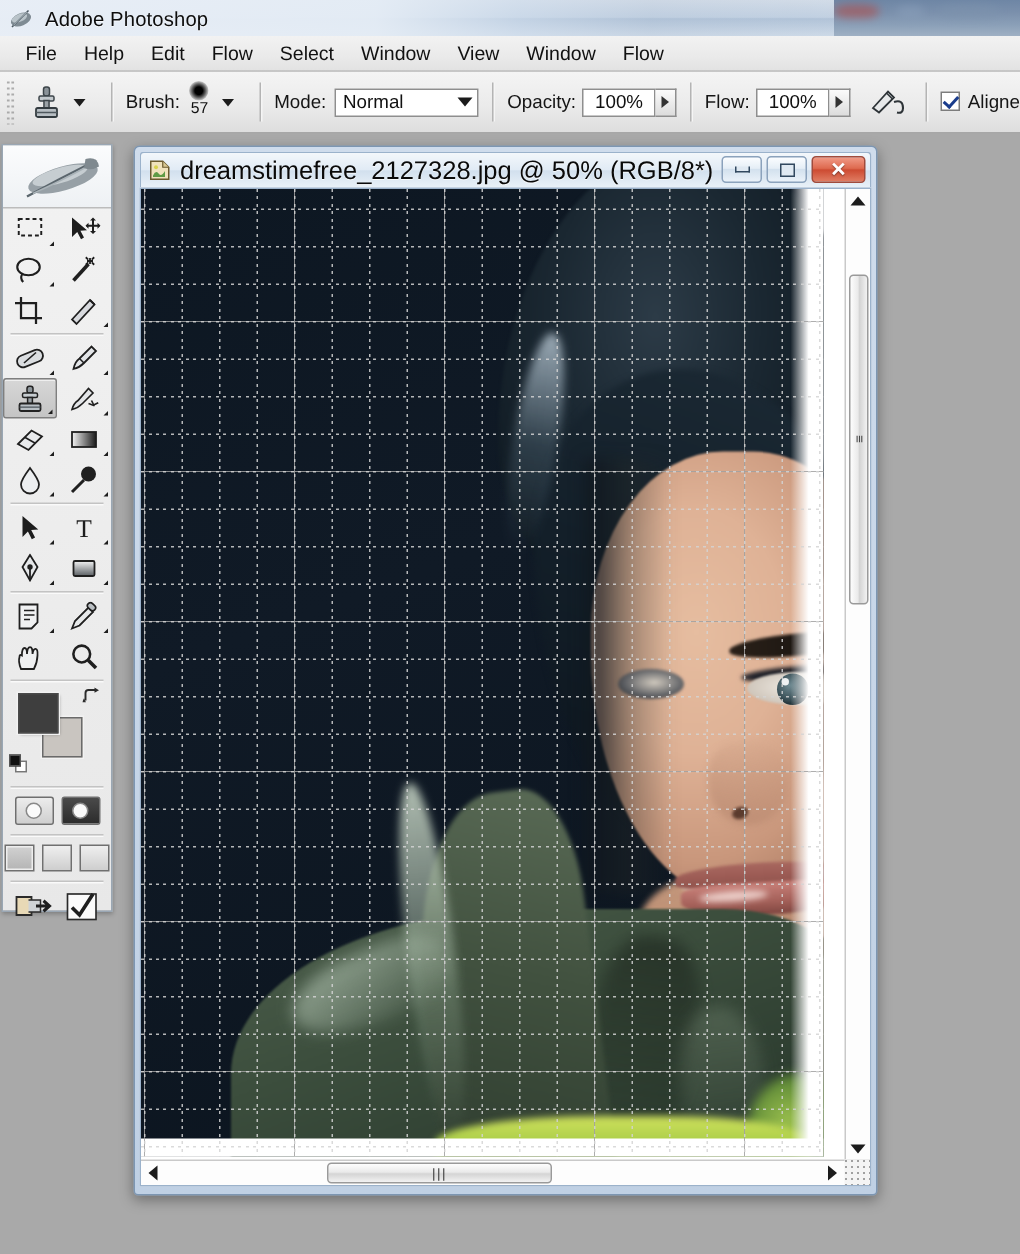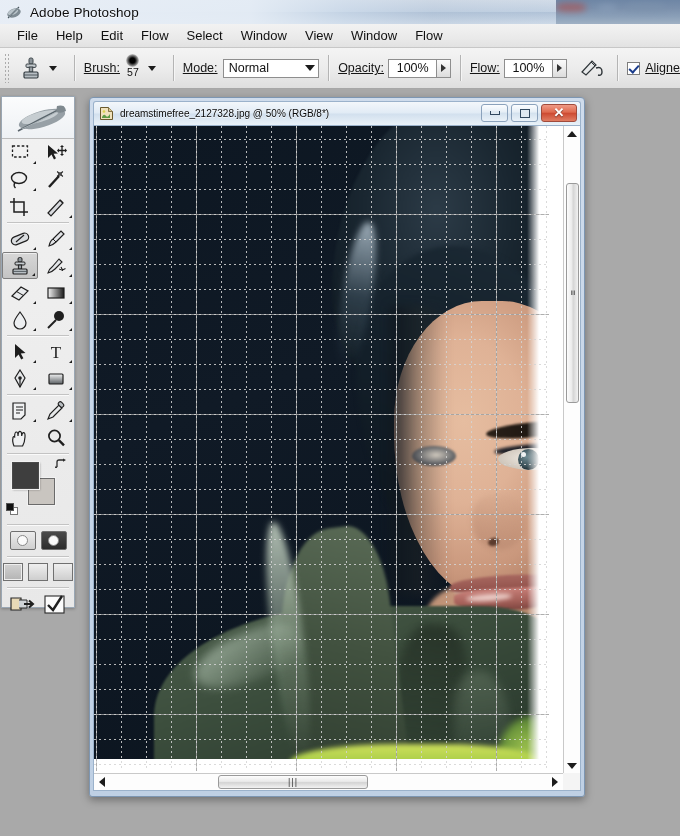--- a/index.html
+++ b/index.html
@@ -91,21 +91,21 @@
   .tiny-arrow {
     width: 0; height: 0;
     border-left: 4px solid transparent; border-right: 4px solid transparent;
     border-top: 5px solid #1c1c1c;
     margin: 0 8px 0 2px;
   }
   .sep {
     width: 1px; height: 26px; background: #b4b4b4;
     box-shadow: 1px 0 0 #f5f5f5; margin: 0 9px;
   }
-  .opt-label { font-size: 12.5px; color: #151515; white-space: nowrap; text-decoration: underline; }
+  .opt-label { font-size: 12.5px; color: #151515; white-space: nowrap; }
   .brush-preview {
     width: 30px; height: 30px; position: relative;
     display:flex; flex-direction: column; align-items:center; justify-content:flex-start;
   }
   .brush-dot {
     width: 13px; height: 13px; border-radius: 50%; margin-top: 1px;
     background: radial-gradient(circle, #000 28%, rgba(0,0,0,.55) 52%, rgba(0,0,0,0) 78%);
   }
   .brush-size { font-size: 10.5px; color: #111; margin-top: -1px; }
   .combo {
@@ -219,21 +219,21 @@
   .doc-titlebar {
     height: 24px; display: flex; align-items: center; gap: 6px;
     padding-left: 5px;
     background: linear-gradient(180deg,#f3f7fb 0%, #e1ebf5 48%, #d2e0ee 52%, #e9f1f8 100%);
     border: 1px solid #9bb2cb; border-bottom: none;
     border-radius: 3px 3px 0 0;
     position: relative;
   }
   .doc-icon { width: 15px; height: 15px; position: relative; }
   .doc-title-text {
-    font-size: 10px; color: #0a0a0a; white-space: nowrap;
+    font-size: 17px; color: #0a0a0a; white-space: nowrap;
     text-shadow: 0 1px 0 rgba(255,255,255,.75);
   }
   .winbtns { position: absolute; right: 3px; top: 2px; display: flex; gap: 3px; }
   .wb {
     width: 27px; height: 18px; border-radius: 3px;
     border: 1px solid #8ba2bc;
     background: linear-gradient(180deg,#fbfdff 0%,#e5eef6 45%,#d3e1ee 50%,#eaf2f9 100%);
     display: flex; align-items: center; justify-content: center;
   }
   .wb.close {
@@ -575,21 +575,21 @@
     <div style="width:10px"></div>
     <div class="opt-tool">
       <svg width="28" height="22" viewBox="0 0 28 22">
         <path d="M4 15 L14 4 L18 8 L8 18 Z" fill="#e7e9ea" stroke="#2e3438" stroke-width="1.2"></path>
         <path d="M13 5 L17 9" stroke="#2e3438" stroke-width="1"></path>
         <path d="M18 11 q6 -2 6 4 q0 4 -4 3" stroke="#2e3438" stroke-width="1.4" fill="none"></path>
       </svg>
     </div>
 
     <div class="sep"></div>
-    <div style="display:flex;align-items:center">
+    <div style="display:flex;">
       <span class="chk"></span>
       <span class="opt-label">Aligne</span>
     </div>
   </div>
 
   <div class="toolbox">
     <div class="tb-handle">
       <svg width="74" height="42" viewBox="0 0 74 42">
         <ellipse cx="40" cy="22" rx="24" ry="8" fill="#97a0a6" transform="rotate(-16 40 22)"></ellipse>
         <ellipse cx="38" cy="20" rx="19" ry="5" fill="#c6cdd1" transform="rotate(-16 38 20)"></ellipse>

